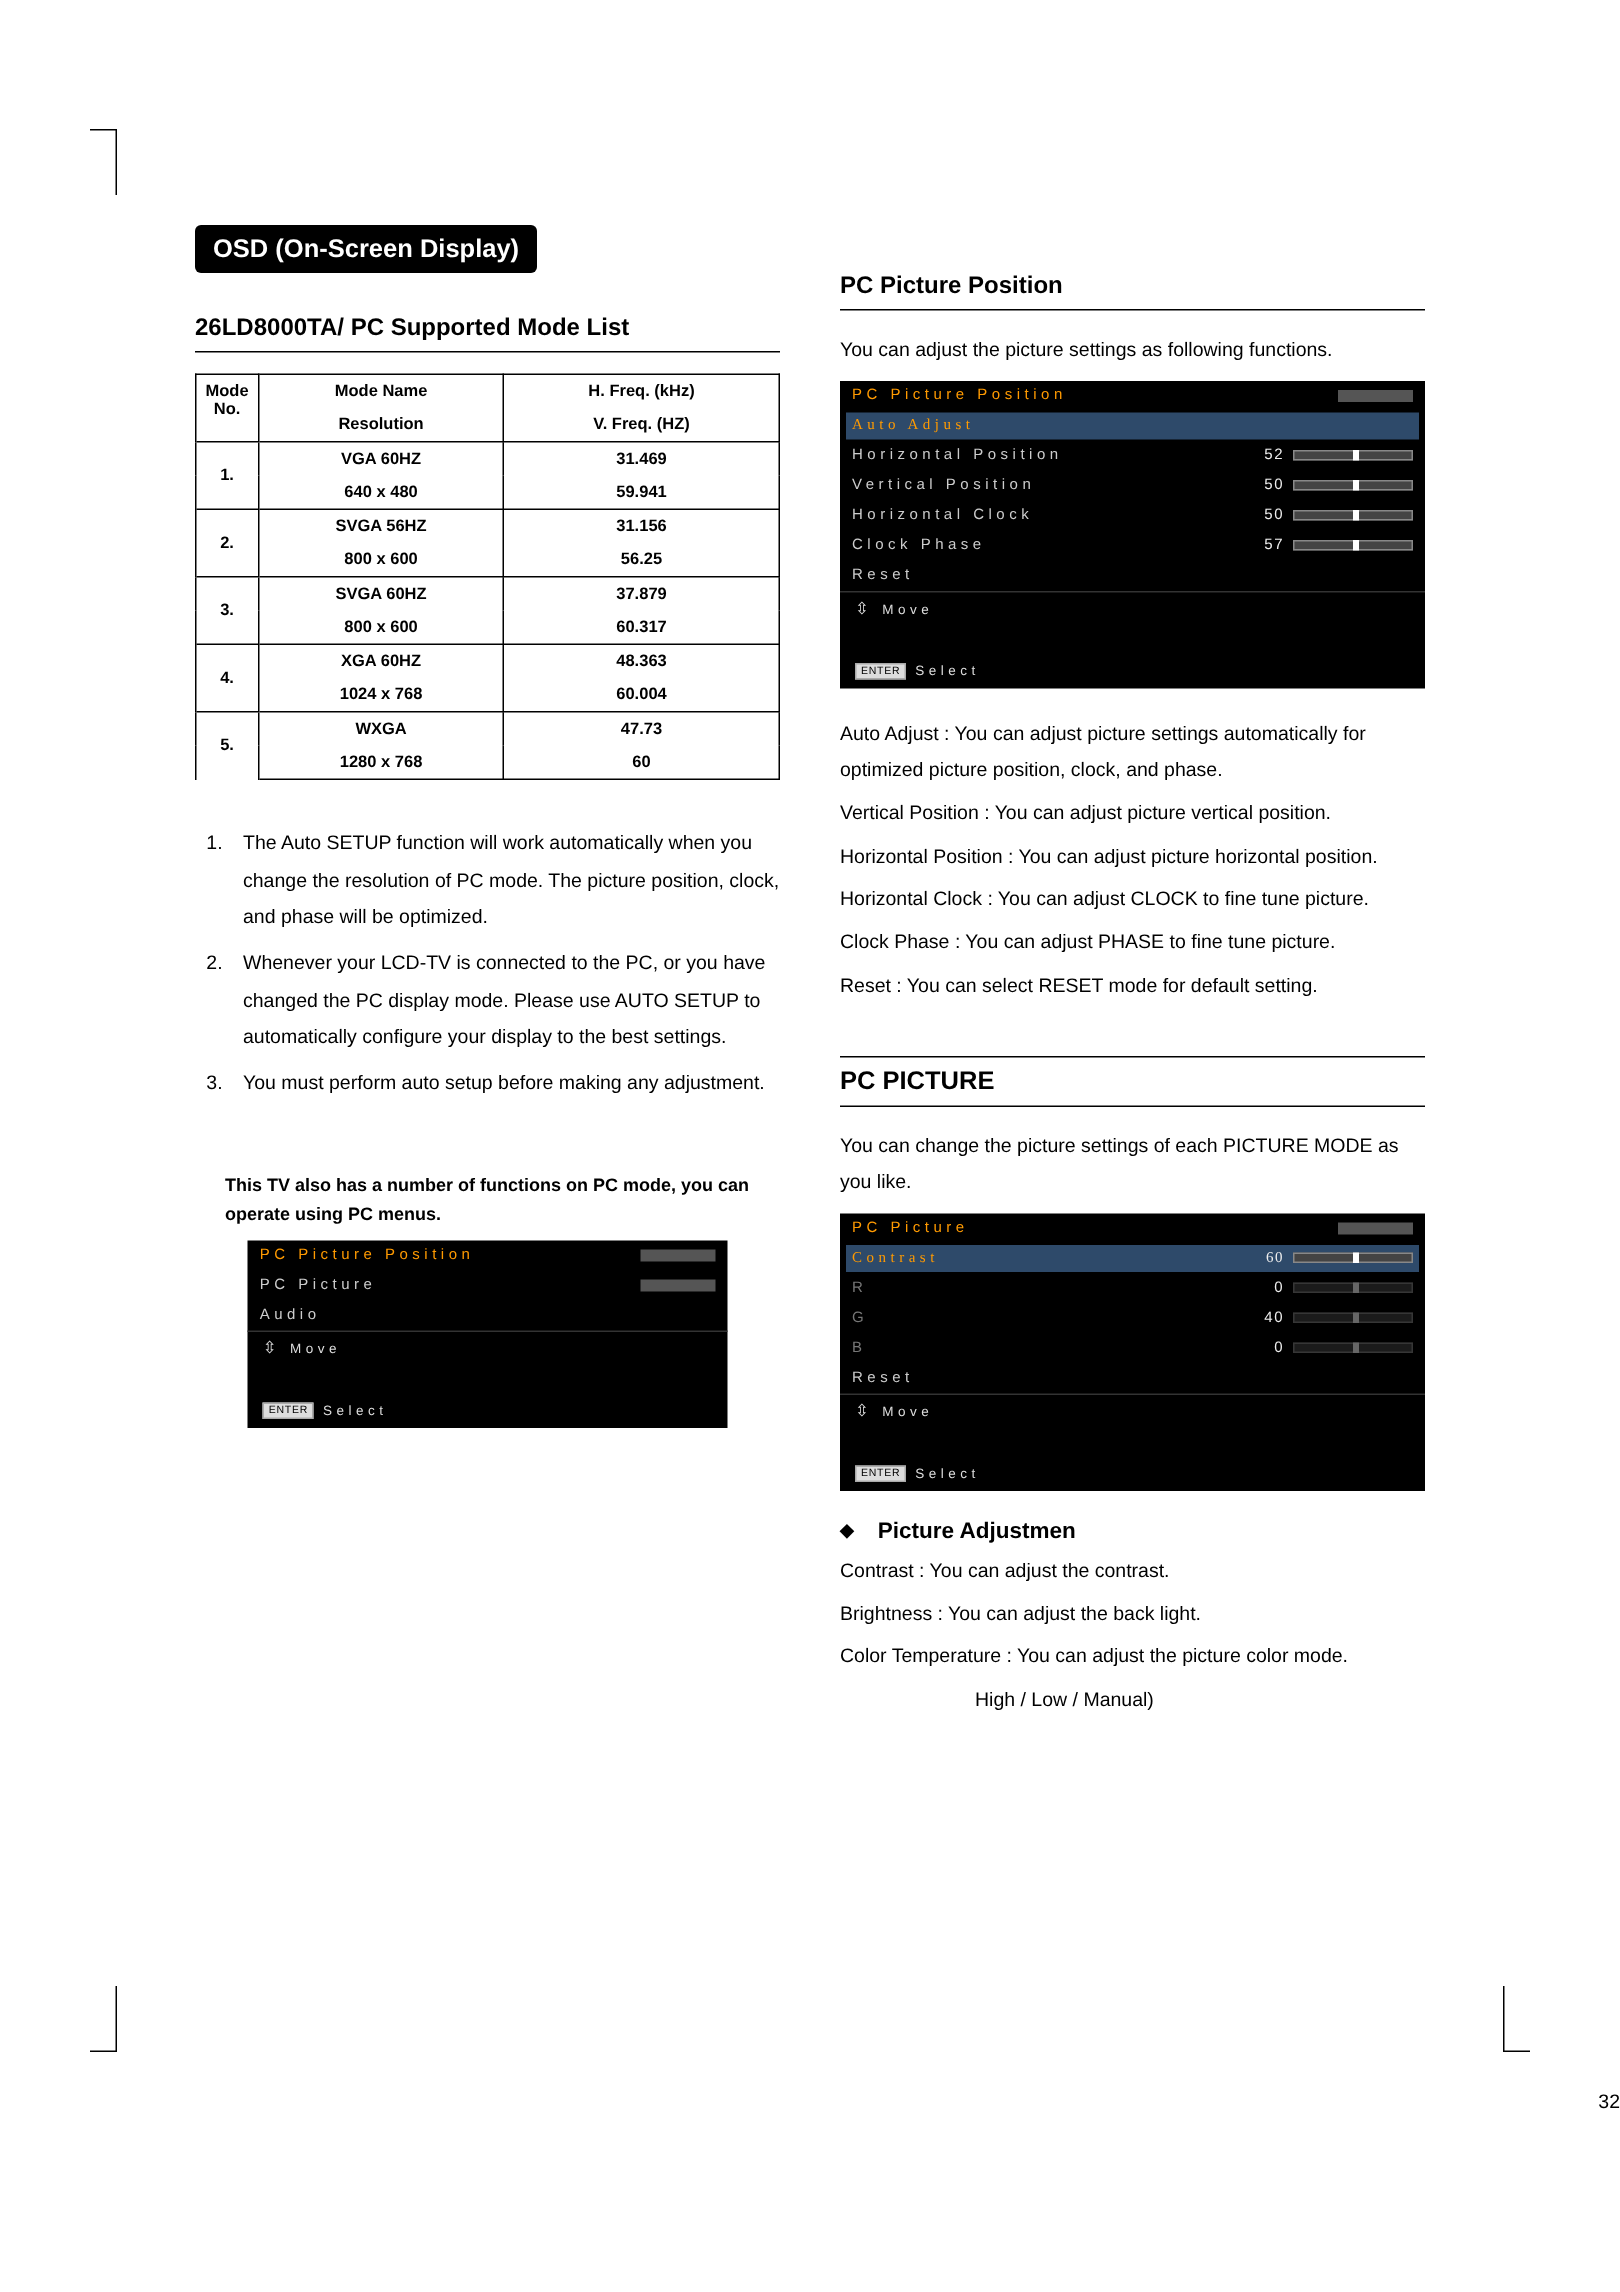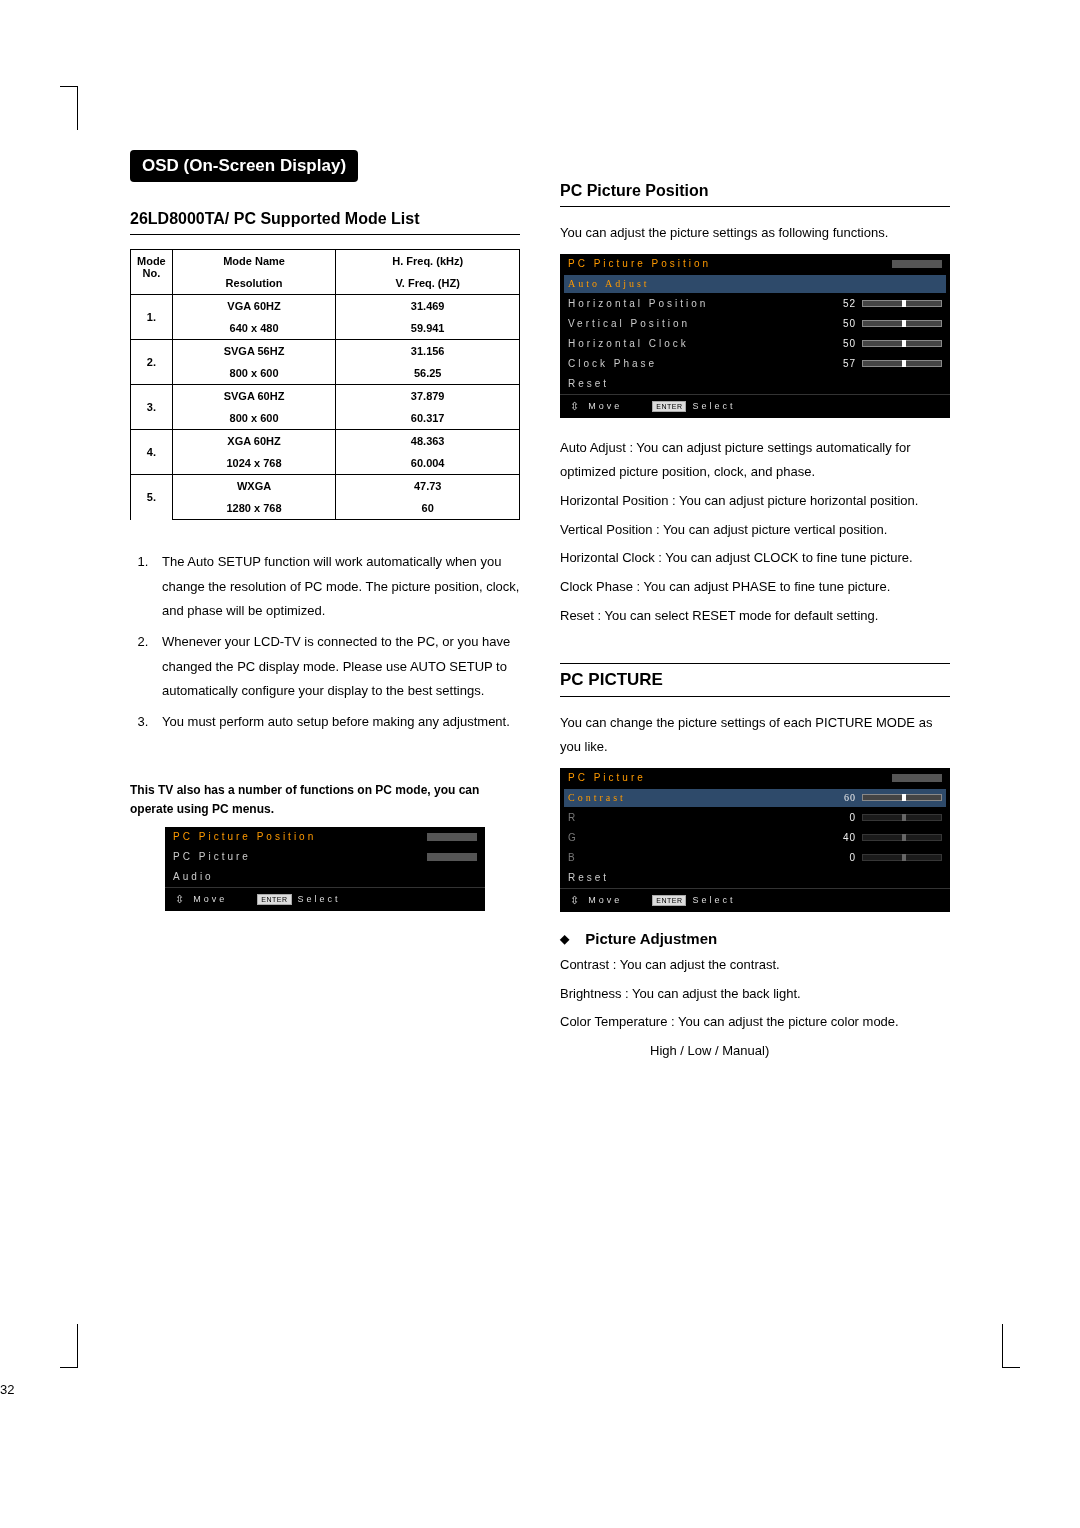--- a/index.html
+++ b/index.html
@@ -53,21 +53,21 @@
     text-align: center;
     font-weight: bold;
   }
   .mode-table td.num { text-align: center; width: 40px; }
   .mode-table tr.top td { border-bottom: 0; }
   .mode-table tr.bot td { border-top: 0; margin-top: 32px; }
 
   .notes { margin-top: 30px; padding-left: 22px; font-size: 13px; line-height: 1.9; }
   .notes li { margin-bottom: 6px; padding-left: 10px; }
 
-  .boldnote { font-weight: bold; font-size: 12px; margin-top: 46px; margin-bottom: 8px; line-height: 1.6; }
+  .boldnote { font-weight: bold; font-size: 12px; margin-top: 46px; margin-bottom: 8px; line-height: 1.6; margin-left: 20px; }
 
   
   .osd {
     background: #000;
     color: #ccc;
     font-family: Arial, sans-serif;
     font-size: 10px;
     width: 100%;
     line-height: 1;
     margin-top: 8px;
@@ -91,39 +91,39 @@
   }
   .osd .row.hl .lbl, .osd .title { color: #ff9a00; }
   .osd .row.selected { position: relative; }
   .osd .row.selected::before {
     content: ""; position: absolute; left: 4px; right: 4px; top: 1px; bottom: 1px; background: #2e4a6a; z-index: 0;
   }
   .osd .row.selected > * { position: relative; z-index: 1; font-family: Liberation Serif, serif; }
   .osd .title-row { padding: 5px 8px; letter-spacing: 3px; color: #ff9a00; font-size: 10px; display:flex; justify-content:space-between; align-items:center; }
   .osd .title-row .endcap { width: 50px; height: 8px; background: #555; }
   .osd .hint {
-    display: flex; gap: 30px; padding: 6px 10px; letter-spacing: 3px; color: #ddd; font-size: 9px; border-top: 1px solid #333;
+    display: flex; gap: 30px; padding: 6px 10px; letter-spacing: 3px; color: #ddd; font-size: 9px; border-top: 1px solid #333; flex-direction: column;
   }
   .osd .hint .chunk { display: flex; align-items: center; gap: 6px; }
   .osd .hint .arrow::before { content: "⇳"; font-size: 11px; }
   .osd .hint .enter {
     display: inline-block; font-size: 7px; letter-spacing: 0.5px; padding: 1px 3px; border: 1px solid #aaa; background: #ddd; color:#000;
   }
   .osd .footer { text-align: center; padding: 8px; letter-spacing: 4px; font-size: 10px; color: #eee; }
   .osd .dim { color: #777; }
 
   .rcol .subhead { margin-top: 4px; }
   .bullet-head { font-weight: bold; font-size: 15px; margin: 2px 0 6px; }
   .bullet-head::before { content: "◆"; font-size: 12px; margin-right: 16px; color: #000; position: relative; top: -1px; }
 
   .para { font-size: 13px; line-height: 1.9; margin-bottom: 4px; }
   .rcol .spacer { height: 30px; }
   .rcol .big { font-size: 17px; font-weight: bold; margin-top: 6px; }
 
-  .pagenum { position: absolute; bottom: 131px; left: 0; right: 0; text-align: left; font-size: 13px; }
+  .pagenum { position: absolute; bottom: 120px; left: 0; right: 0; text-align: right; font-size: 13px; }
 </style>
 </head>
 <body>
 
 <div class="crop-tl"></div>
 <div class="crop-bl"></div>
 <div class="crop-br"></div>
 
 <div class="page">
 
@@ -269,22 +269,22 @@
             <span>Move</span>
           </span>
         <span class="chunk">
             <span class="enter">ENTER</span>
             <span>Select</span>
           </span>
       </div>
     </div>
 
     <div class="para">Auto Adjust : You can adjust picture settings automatically for optimized picture position, clock, and phase.</div>
+    <div class="para">Vertical Position : You can adjust picture vertical position.</div>
     <div class="para">Horizontal Position : You can adjust picture horizontal position.</div>
-    <div class="para">Vertical Position : You can adjust picture vertical position.</div>
     <div class="para">Horizontal Clock : You can adjust CLOCK to fine tune picture.</div>
     <div class="para">Clock Phase : You can adjust PHASE to fine tune picture.</div>
     <div class="para">Reset : You can select RESET mode for default setting.</div>
 
     <div class="spacer"></div>
     <hr class="hr" style="margin-bottom:6px;">
     <div class="subhead big">PC PICTURE</div>
     <hr class="hr">
     <div class="para">You can change the picture settings of each PICTURE MODE as you like.</div>
 

